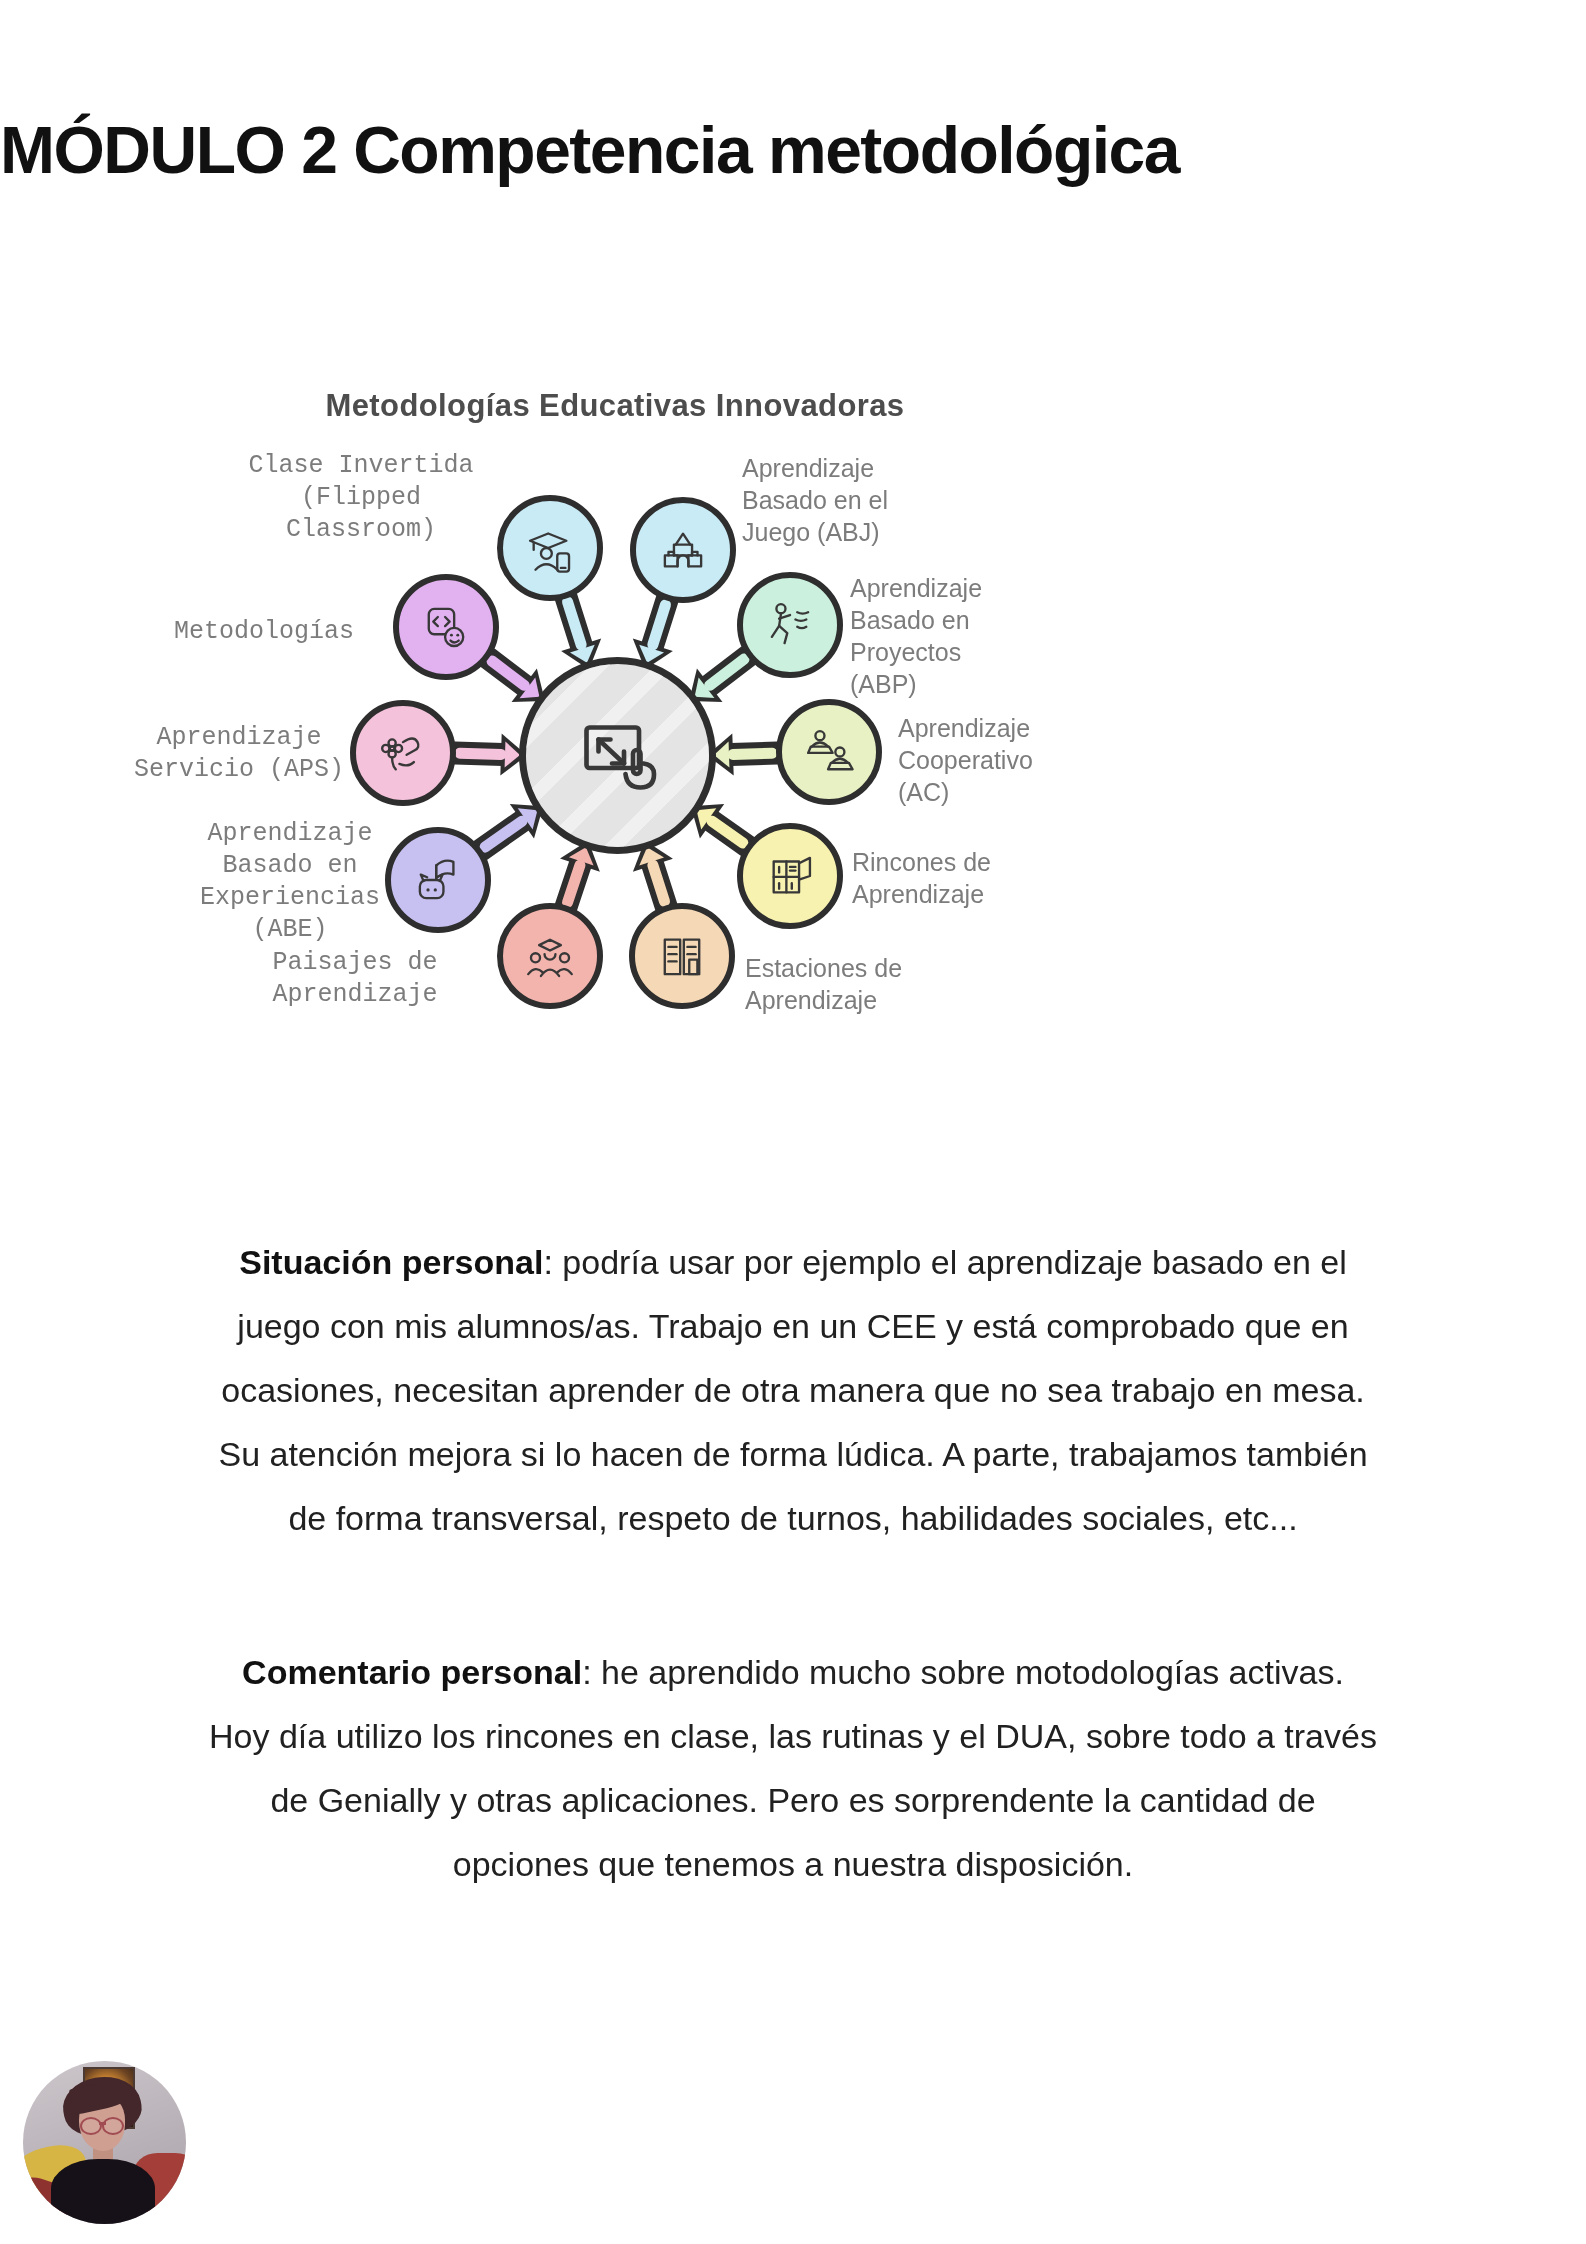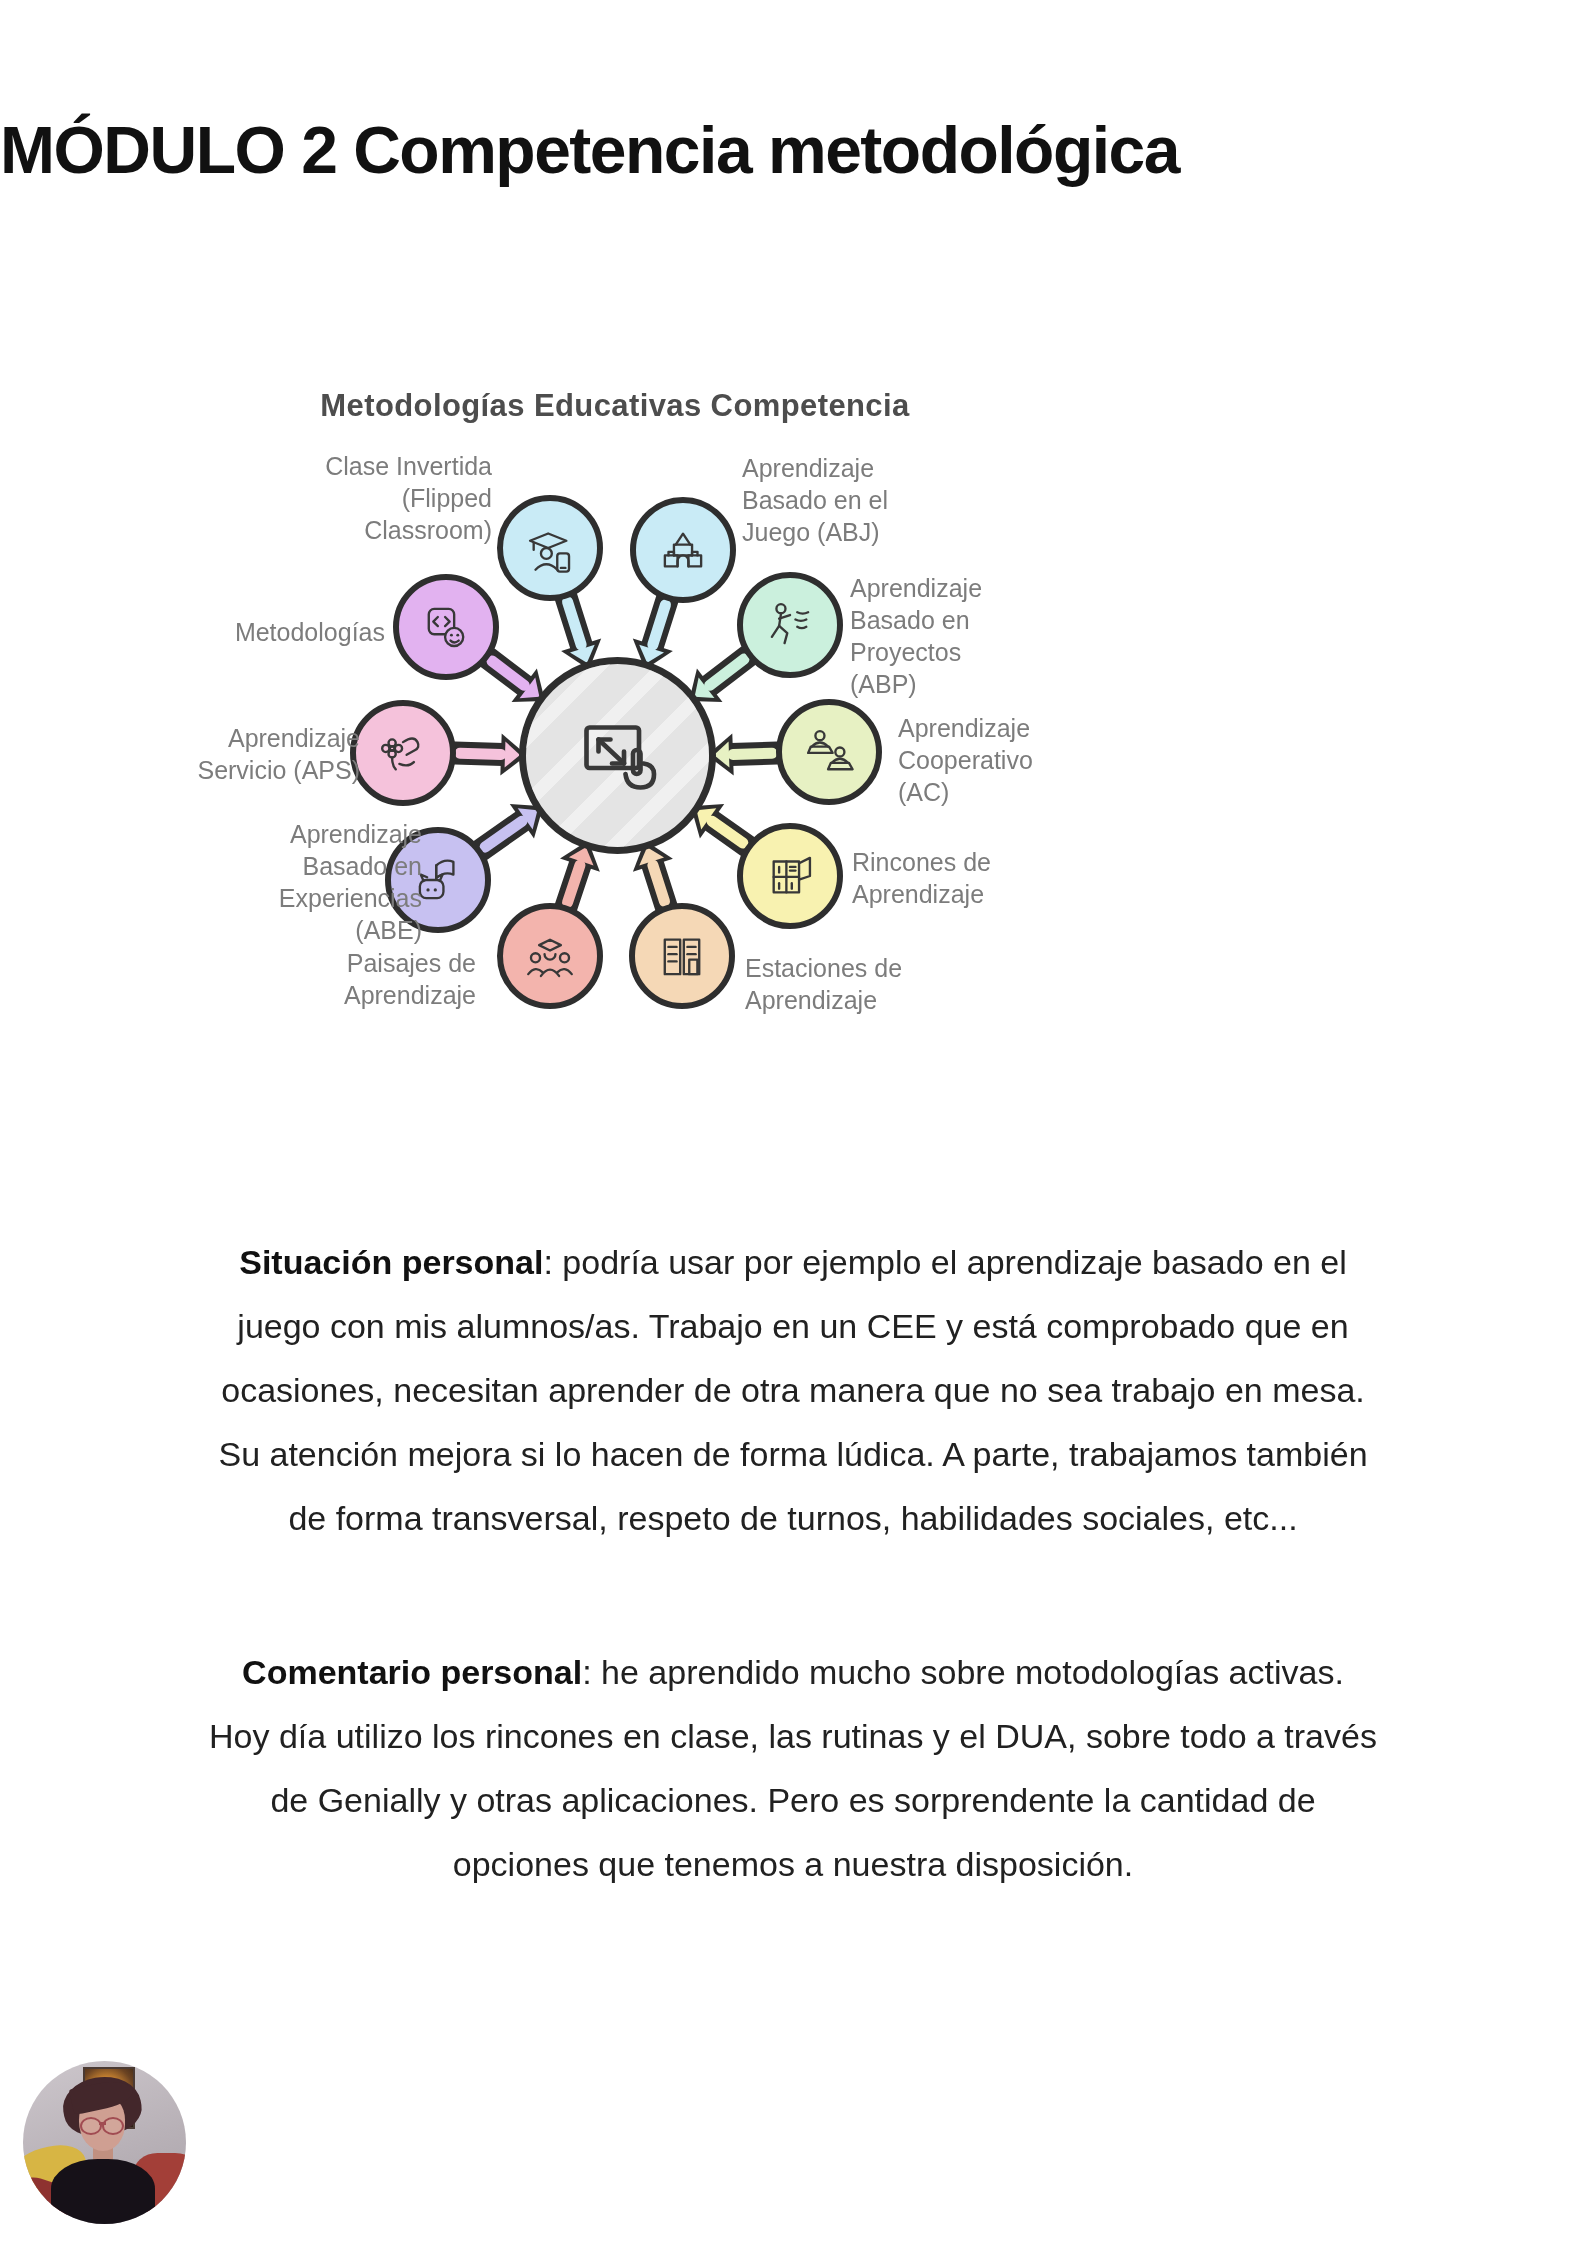--- a/index.html
+++ b/index.html
@@ -32,21 +32,21 @@
   .c9{left:393px;top:574px;} .cc{left:519px;top:657px;}
 
   .icon{width:58px;height:58px;}
   .c-center .icon{width:96px;height:96px;position:relative;z-index:1;}
   .icon *{stroke:#383838;stroke-width:2.6;fill:none;stroke-linecap:round;stroke-linejoin:round;}
   .c-center .icon *{stroke-width:3.1;}
   .icon .fill{fill:#383838;stroke:none;}
 
   .nlabel{position:absolute;font-size:25px;line-height:32px;color:#7c7c7c;
           white-space:pre-line;}
-  .lab-r{text-align:right;} .lab-l{text-align:left;}
+  .lab-r{text-align:center;font-family:Liberation Mono, monospace;} .lab-l{text-align:left;}
   .l0{left:230px;top:450px;width:262px;} .l1{left:742px;top:452px;width:240px;}
   .l2{left:850px;top:572px;width:230px;} .l3{left:898px;top:712px;width:240px;}
   .l4{left:852px;top:846px;width:240px;} .l5{left:745px;top:952px;width:250px;}
   .l6{left:234px;top:947px;width:242px;} .l7{left:158px;top:818px;width:264px;}
   .l8{left:118px;top:722px;width:242px;} .l9{left:143px;top:616px;width:242px;}
 
   
   .para{position:absolute;left:55px;width:1476px;text-align:center;
         font-size:34px;line-height:64px;color:#212121;white-space:pre-line;}
   .para .lead{font-weight:700;color:#111;}
@@ -70,21 +70,21 @@
   .av-lens.left{left:1px;top:0;} .av-lens.right{right:1px;top:0;}
   .av-bridge{left:20px;top:5px;width:7px;height:2.5px;background:#a14c52;}
   .av-torso{left:28px;top:98px;width:104px;height:66px;background:#161118;border-radius:45% 45% 10% 10%;}
 </style>
 </head>
 <body>
 
 <div class="page">
 
   <div class="title">MÓDULO 2 Competencia metodológica</div>
-  <div class="diagram-title">Metodologías Educativas Competencia</div>
+  <div class="diagram-title">Metodologías Educativas Innovadoras</div>
 
   <svg id="arrows-svg" viewBox="0 0 1586 2244">
       <line x1="566" y1="597" x2="581.7638921460242" y2="646.6562602599764" stroke="#2e2e2e" stroke-width="23" stroke-linecap="round"></line>
       <polygon points="589.0257913242684,669.5312426714454 561.1431242711352,651.1041735066509 601.1743434912061,638.3958499447236" fill="#2e2e2e"></polygon>
       <line x1="567.5128956621342" y1="601.7656213357227" x2="581.1587338811706" y2="644.7500117256873" stroke="#c9ebf6" stroke-width="11" stroke-linecap="round"></line>
       <polygon points="586.9077373972805,662.8593728014337 569.9784349379988,652.4960375158144 594.759665883757,644.6289800727166" fill="#c9ebf6"></polygon>
       <line x1="667" y1="600" x2="652.2264838657217" y2="646.6532088450896" stroke="#2e2e2e" stroke-width="23" stroke-linecap="round"></line>
       <polygon points="644.981082953056,669.5334222535074 632.8100805427449,638.4067985958056 672.8504540074761,651.0862501929705" fill="#2e2e2e"></polygon>
       <line x1="665.4905414765279" y1="604.7667111267538" x2="652.8302672751105" y2="644.7465243943881" stroke="#c9ebf6" stroke-width="11" stroke-linecap="round"></line>
       <polygon points="647.0943248859168,662.8600266760523 639.2292515267732,644.6353011347638 664.0161493858925,652.4844854568183" fill="#c9ebf6"></polygon>

